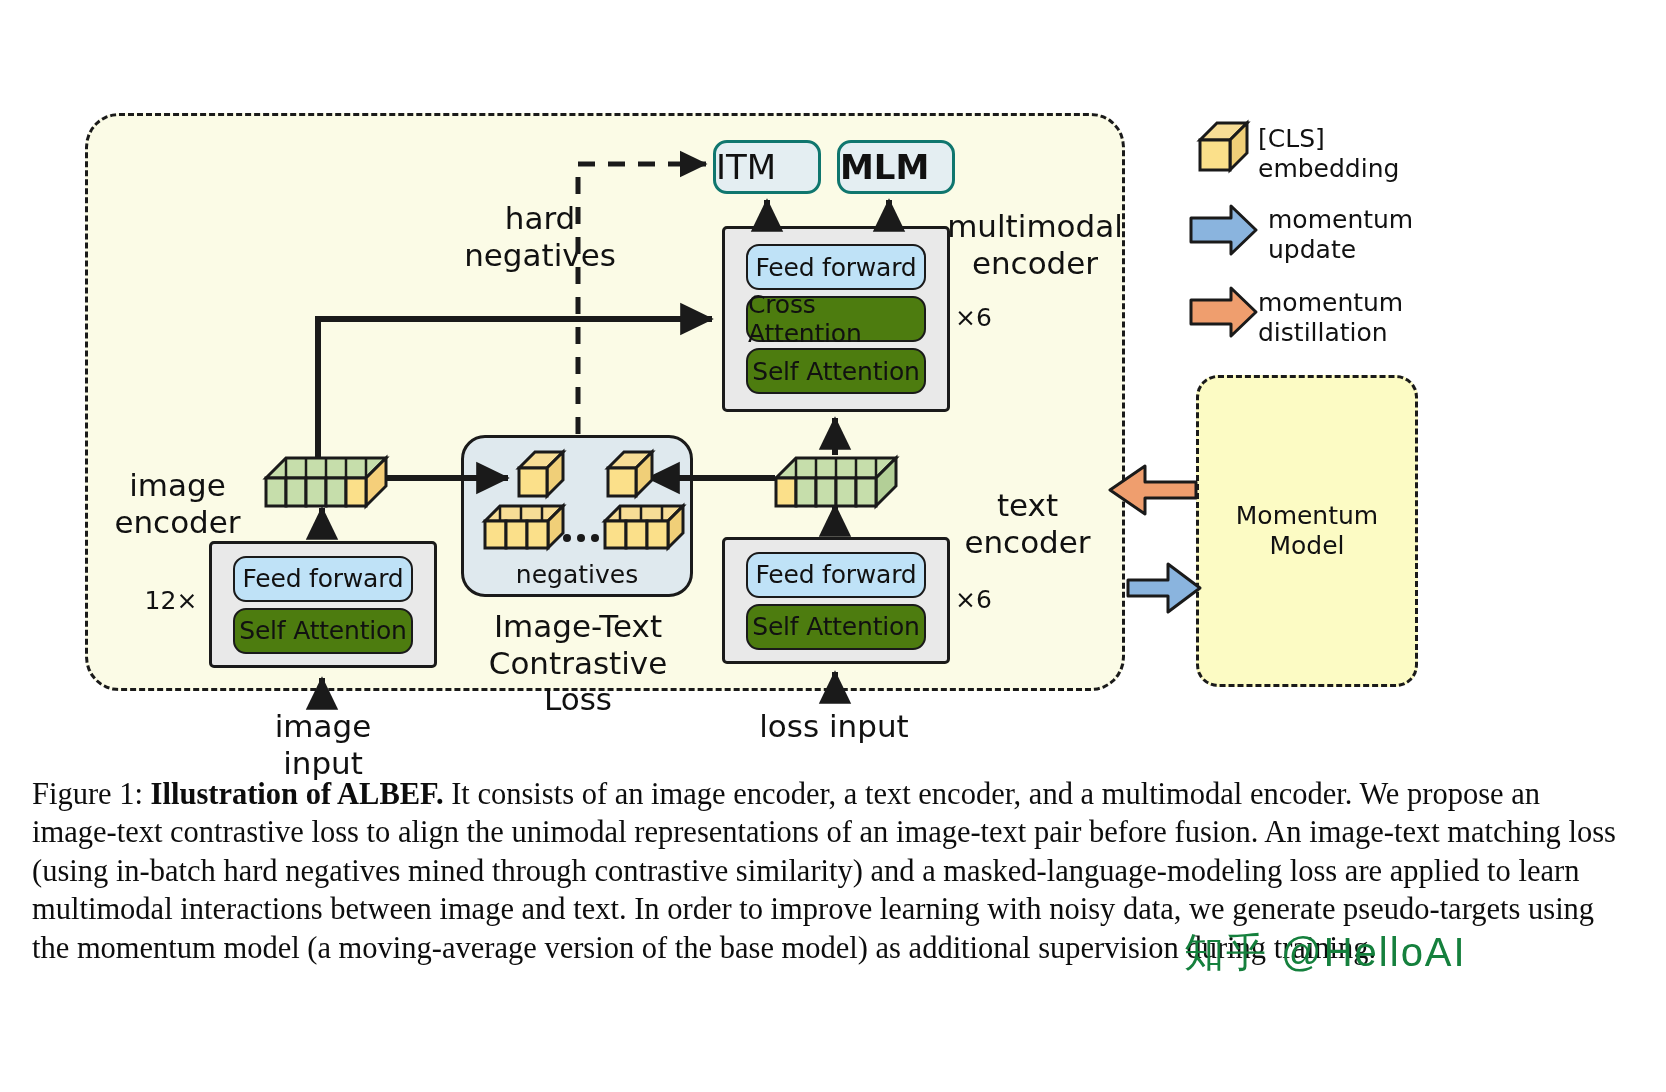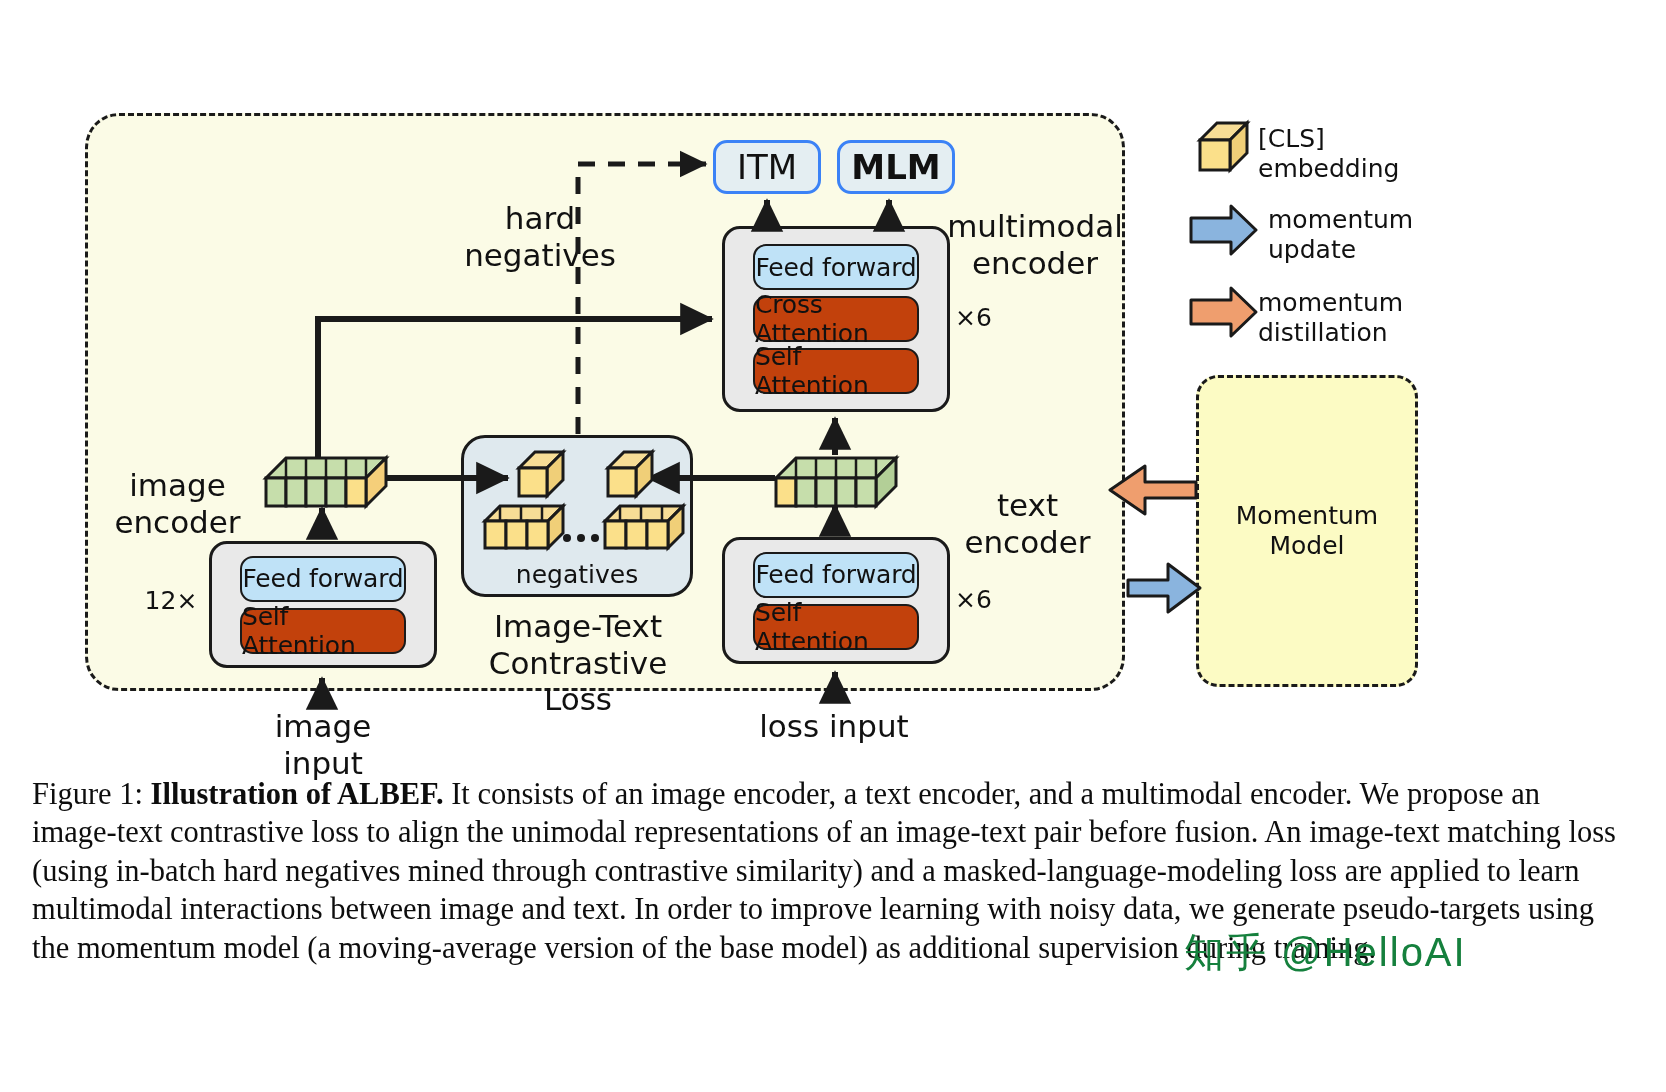--- a/index.html
+++ b/index.html
@@ -29,52 +29,52 @@
     width: 1040px; height: 578px;
     background: #fbfbe6;
     border: 3px dashed #1a1a1a;
     border-radius: 34px;
   }
 
   
   .enc-shell {
     background: #e9e9e9;
     border: 3px solid #1a1a1a;
-    border-radius: 18px;
+    border-radius: 5px;
     display: flex;
     flex-direction: column;
     justify-content: center;
     align-items: center;
     gap: 6px;
-    padding: 9px 28px;
+    padding: 9px 21px;
   }
   .sub-block {
     border: 2.5px solid #1a1a1a;
     border-radius: 13px;
     width: 100%;
     height: 46px;
     display: flex;
     align-items: center;
     justify-content: center;
     font-size: 25px;
     color: #111;
     letter-spacing: -0.2px;
     box-sizing: border-box;
   }
   .blue  { background: #bfe2f7; }
-  .peach { background: #c2410c; justify-content: flex-end; }
+  .peach { background: #4d7c0f; }
 
   
   .head-box {
     background: #e4eef2;
-    border: 3px solid #3b82f6;
+    border: 3px solid #0f766e;
     border-radius: 14px;
     display: flex;
     align-items: center;
-    justify-content: center;
+    justify-content: flex-start;
     font-size: 34px;
     color: #111;
   }
 
   
   .itc-box {
     background: #dfe9ee;
     border: 3px solid #1a1a1a;
     border-radius: 24px;
   }

